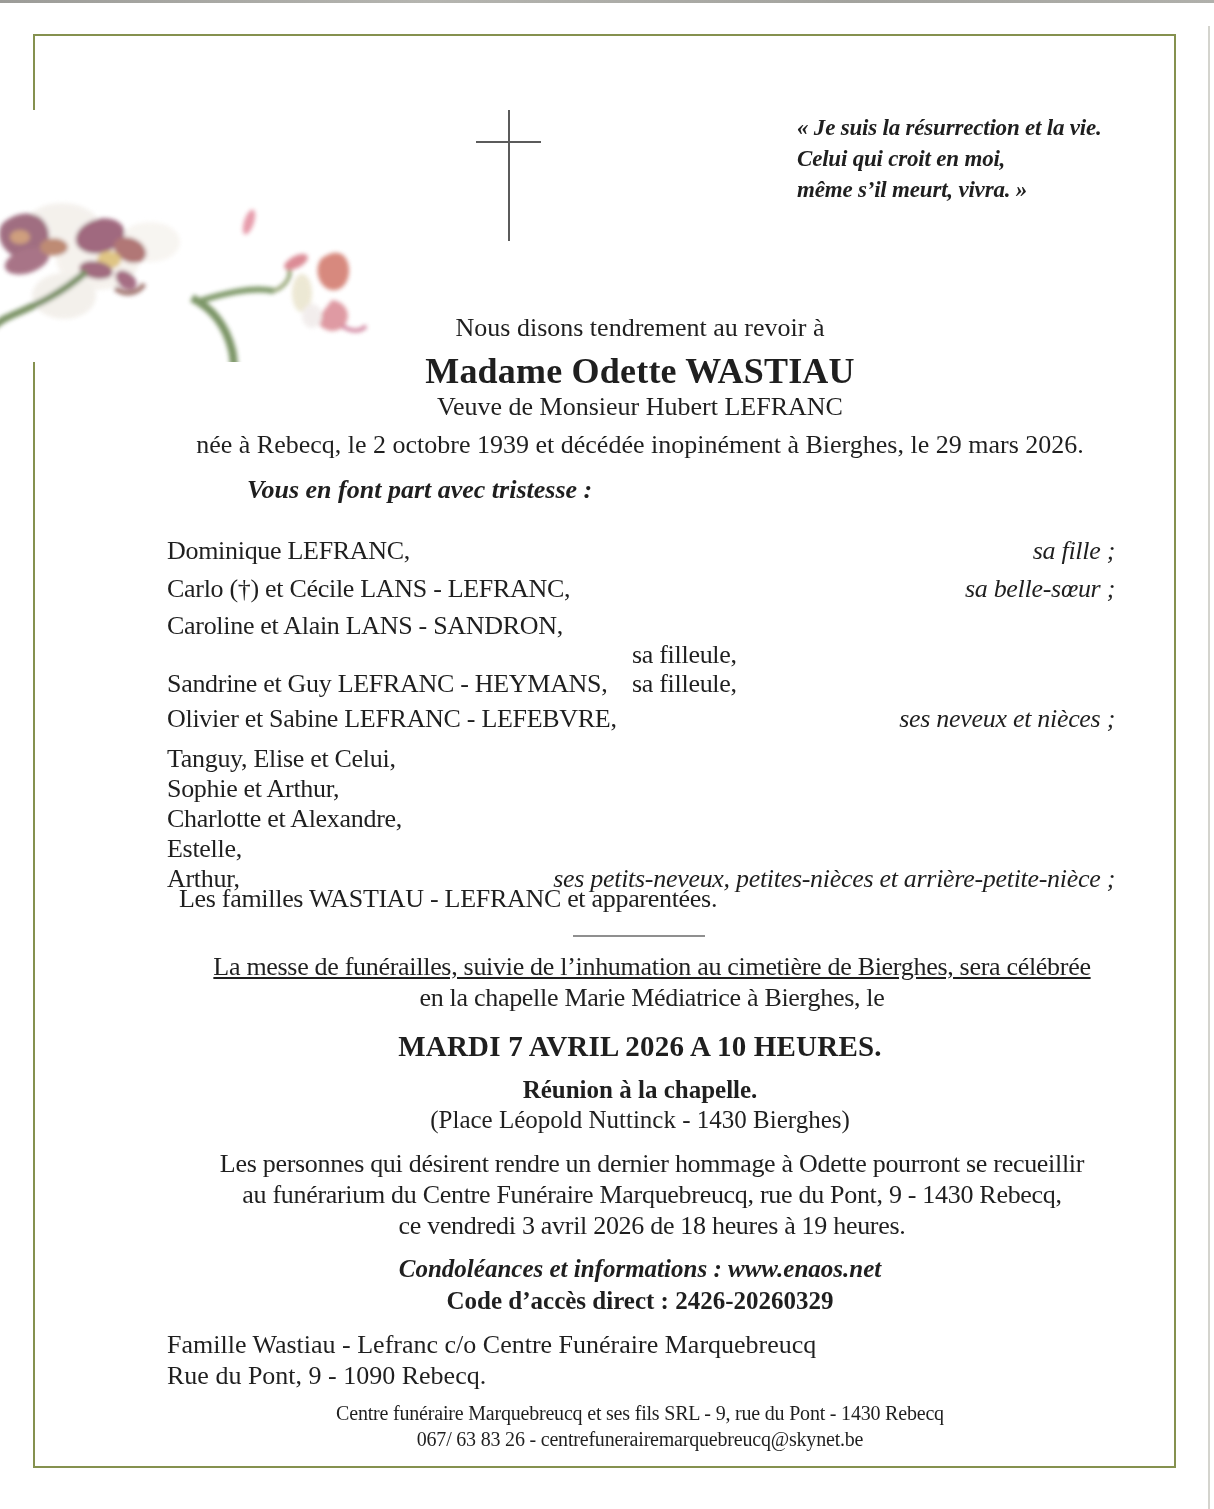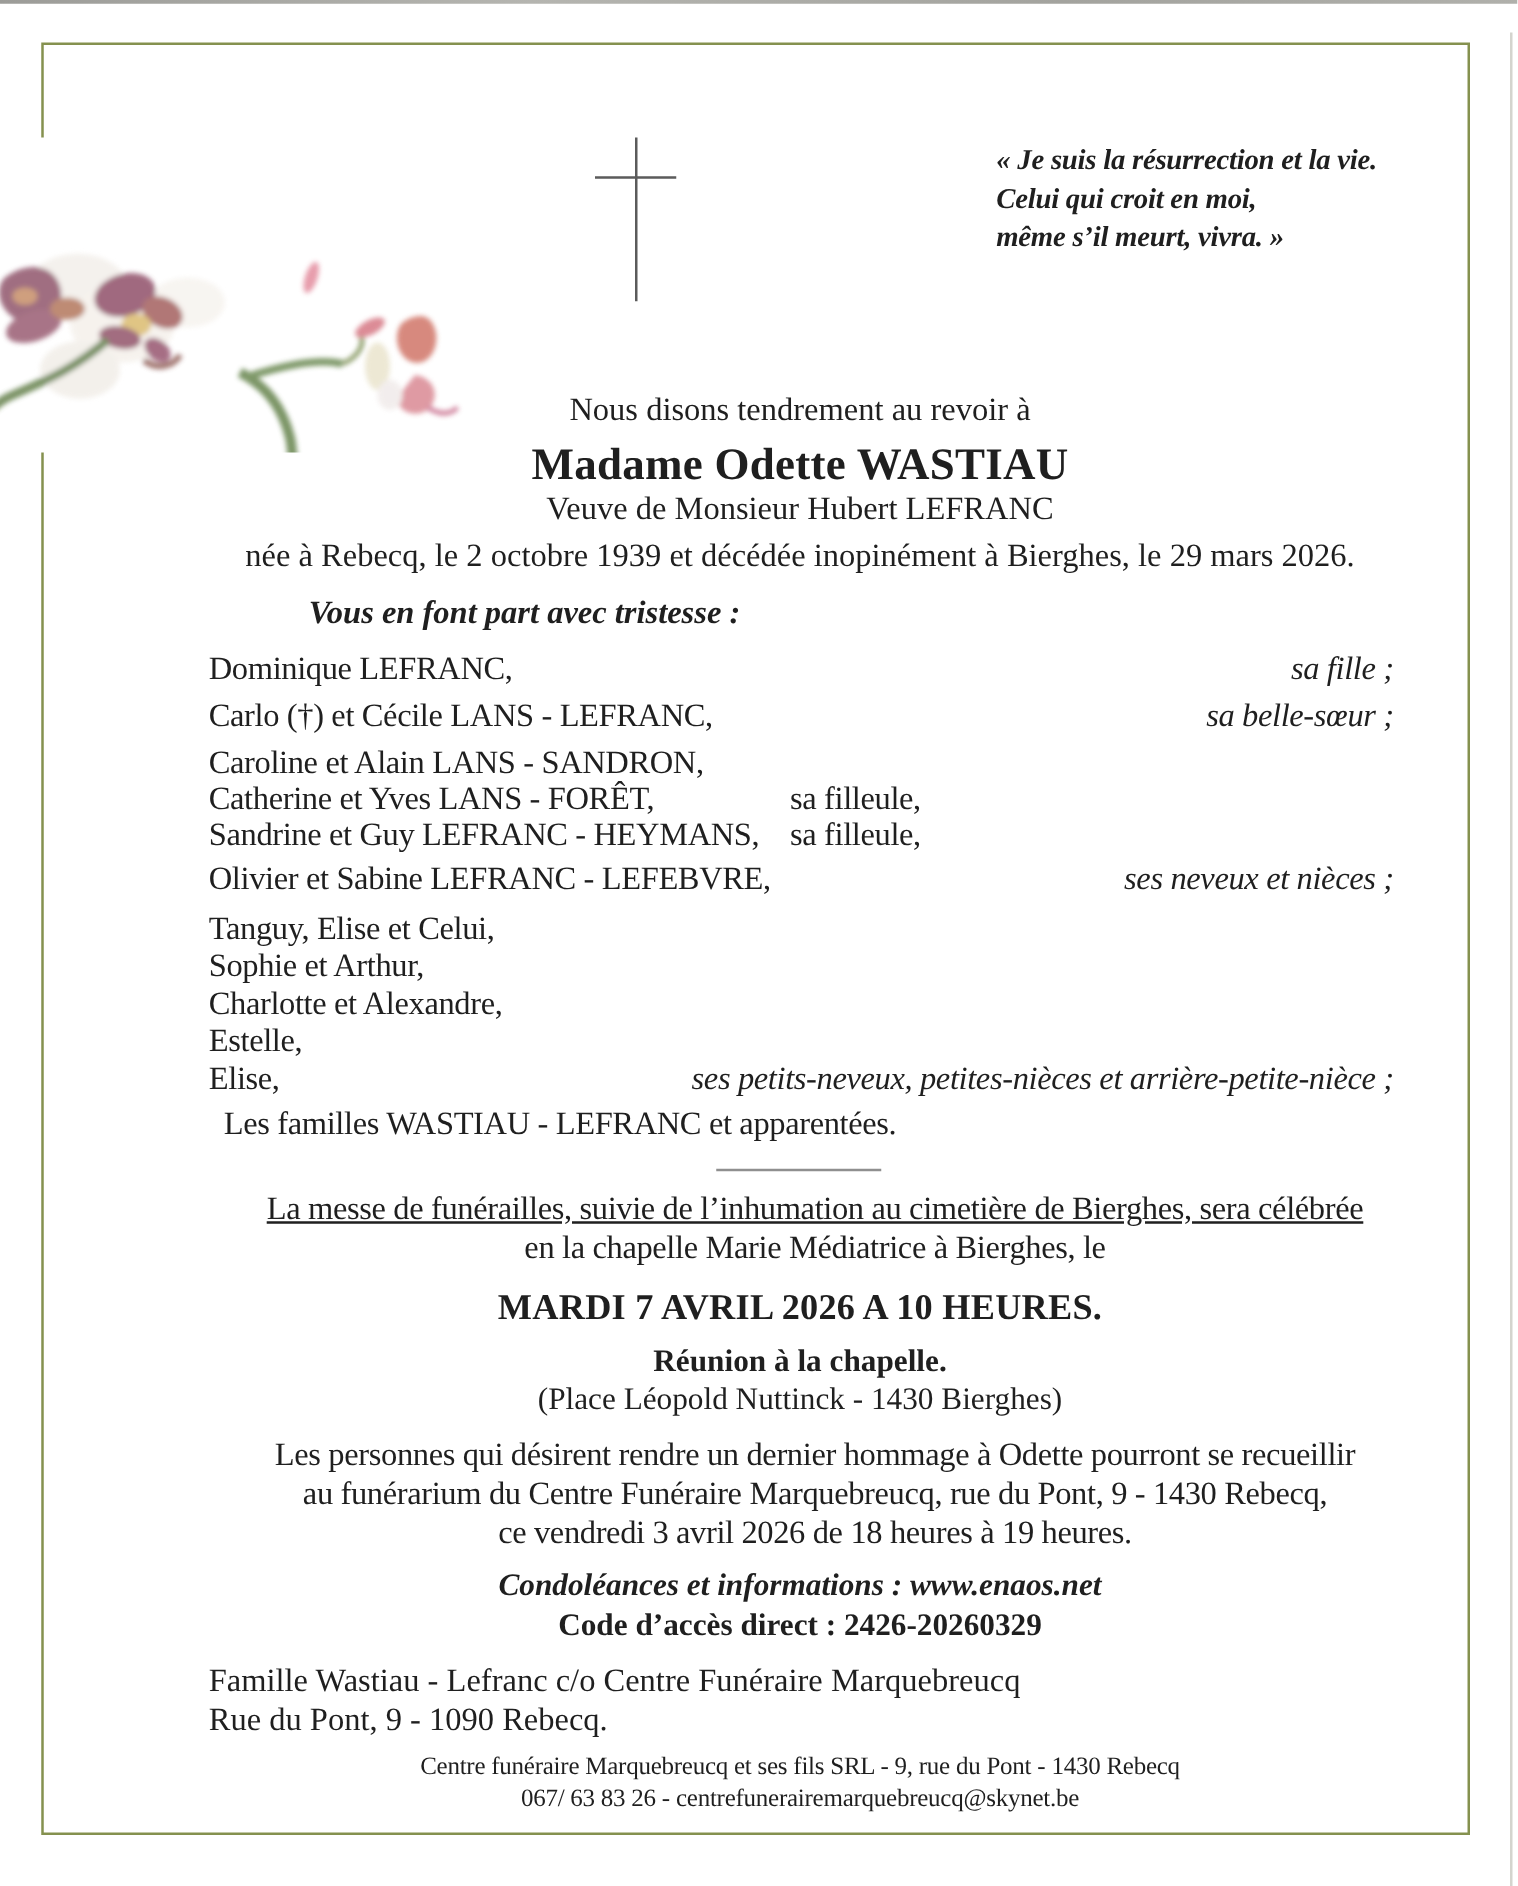--- a/index.html
+++ b/index.html
@@ -43,21 +43,21 @@
 
   
   .intro{top:313px;font-size:26px;}
   .deceased{top:350px;font-size:36px;font-weight:bold;letter-spacing:0.2px;}
   .subtitle{top:392px;font-size:26px;}
   .lifedates{top:430px;font-size:26px;}
   .lead{left:247px;top:475px;font-size:26px;font-style:italic;font-weight:bold;}
 
   
   .family-row{position:absolute;left:167px;width:948px;font-size:26px;
-    letter-spacing:-0.3px;white-space:nowrap;}
+    letter-spacing:-0.3px;white-space:nowrap;margin-top:16px;}
   .row-mid{position:absolute;left:465px;top:0;}
   .row-rel{position:absolute;right:0;top:0;font-style:italic;}
 
   .families-line{left:167px;top:885px;font-size:26px;}
 
   .divider{left:573px;top:935px;width:132px;height:2px;background:var(--divider-gray);}
 
   
   .cer1{top:953px;text-decoration:underline;}
   .cer2{top:984px;}
@@ -156,21 +156,20 @@
     <span class="row-rel">sa fille ;</span>
   </div>
   <div class="family-row" style="top:558px">
     <span>Carlo (†) et Cécile LANS - LEFRANC,</span>
     <span class="row-rel">sa belle-sœur ;</span>
   </div>
   <div class="family-row" style="top:595px">
     <span>Caroline et Alain LANS - SANDRON,</span>
   </div>
   <div class="family-row" style="top:624px">
-    <span>Catherine et Yves LANS - FORÊT,</span>
     <span class="row-mid">sa filleule,</span>
   </div>
   <div class="family-row" style="top:653px">
     <span>Sandrine et Guy LEFRANC - HEYMANS,</span>
     <span class="row-mid">sa filleule,</span>
   </div>
   <div class="family-row" style="top:688px">
     <span>Olivier et Sabine LEFRANC - LEFEBVRE,</span>
     <span class="row-rel">ses neveux et nièces ;</span>
   </div>
@@ -180,21 +179,21 @@
   <div class="family-row" style="top:758px">
     <span>Sophie et Arthur,</span>
   </div>
   <div class="family-row" style="top:788px">
     <span>Charlotte et Alexandre,</span>
   </div>
   <div class="family-row" style="top:818px">
     <span>Estelle,</span>
   </div>
   <div class="family-row" style="top:848px">
-    <span>Elise,</span>
+    <span>Arthur,</span>
     <span class="row-rel">ses petits-neveux, petites-nièces et arrière-petite-nièce ;</span>
   </div>
 </div>
 
 <div class="abs families-line body-text">Les familles WASTIAU - LEFRANC et apparentées.</div>
 
 <div class="abs divider"></div>
 
 <div class="abs center body-text cer1">La messe de funérailles, suivie de l’inhumation au cimetière de Bierghes, sera célébrée</div>
 <div class="abs center body-text cer2">en la chapelle Marie Médiatrice à Bierghes, le</div>

